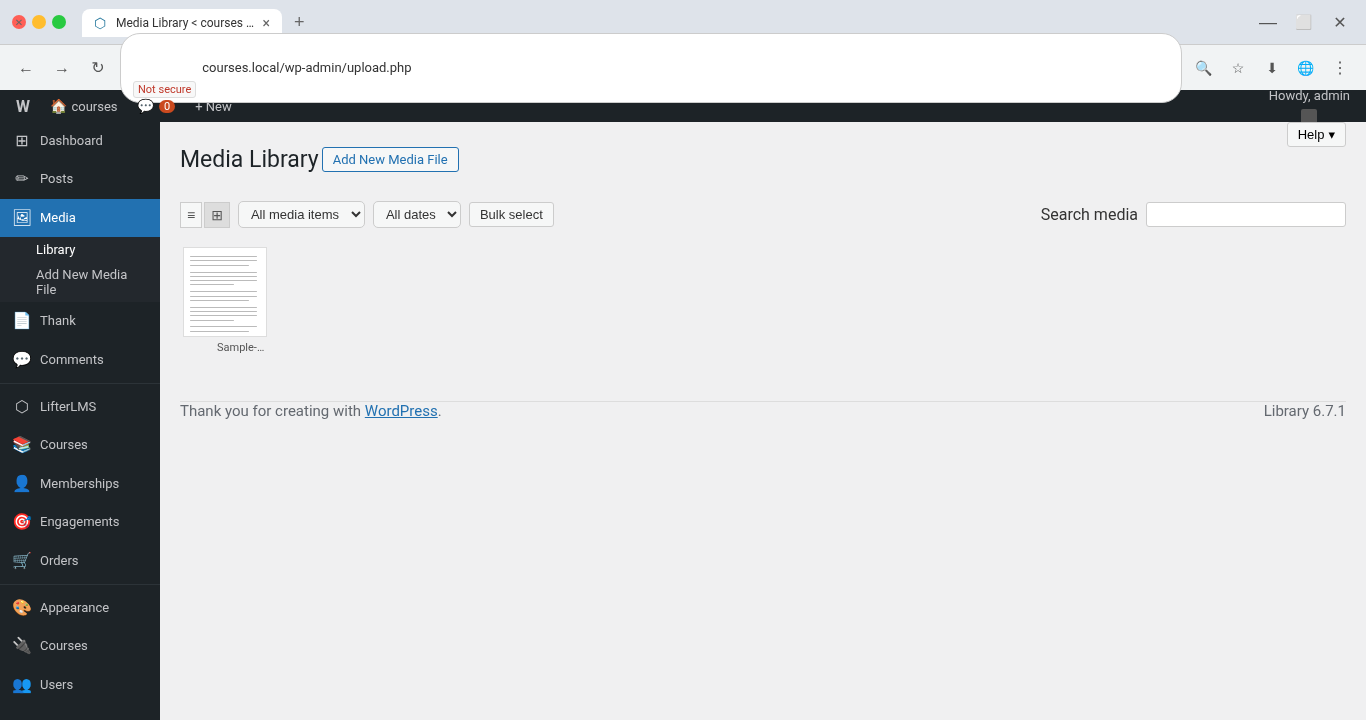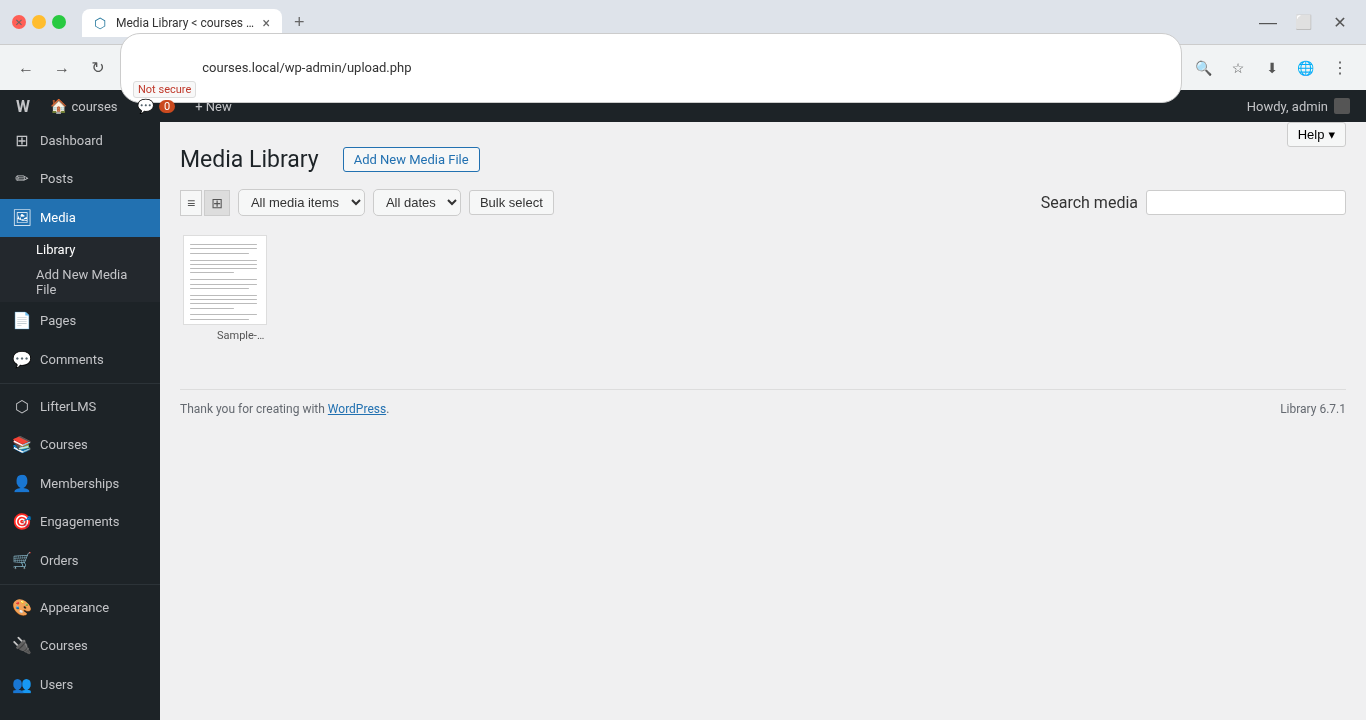--- a/index.html
+++ b/index.html
@@ -23,21 +23,21 @@
     .address-bar { flex: 1; background: white; border: 1px solid #ccc; border-radius: 20px; padding: 4px 12px; display: flex; align-items: center; gap: 6px; font-size: 13px; }
     .address-bar .not-secure { color: #c0392b; font-size: 11px; background: #f8f8f8; border: 1px solid #ddd; border-radius: 3px; padding: 1px 4px; margin-top: 43px; }
     .address-bar .url { color: #333; font-size: 13px; }
     .nav-actions { display: flex; gap: 6px; }
     .nav-action-btn { background: transparent; border: none; cursor: pointer; color: #555; font-size: 16px; width: 28px; height: 28px; display: flex; align-items: center; justify-content: center; border-radius: 50%; }
 
     
     .wp-admin-bar { background: #1d2327; height: 32px; display: flex; align-items: center; padding: 0 8px; gap: 4px; }
     .admin-bar-item { color: #c3c4c7; font-size: 13px; padding: 0 8px; height: 32px; display: flex; align-items: center; gap: 4px; cursor: pointer; text-decoration: none; }
     .admin-bar-item .wp-logo { color: #c3c4c7; font-size: 16px; }
-    .howdy { color: #c3c4c7; font-size: 13px; margin-left: auto; display: flex; align-items: center; gap: 6px; padding: 0 8px; }
+    .howdy { color: #c3c4c7; font-size: 13px; margin-left: auto; display: flex; align-items: center; gap: 6px; padding: 0 8px; flex-direction: column; }
     .admin-avatar { width: 16px; height: 16px; background: #555; border-radius: 2px; }
     .comments-badge { background: #ca4a1f; color: white; border-radius: 10px; padding: 0 5px; font-size: 11px; }
 
     
     .wp-main { display: flex; height: calc(720px - 90px - 32px); }
 
     
     .sidebar { width: 160px; background: #1d2327; flex-shrink: 0; overflow-y: auto; }
     .sidebar::-webkit-scrollbar { width: 4px; }
     .sidebar-menu { list-style: none; }
@@ -46,21 +46,21 @@
     .sidebar-item .icon { width: 20px; text-align: center; font-size: 16px; flex-shrink: 0; }
     .sidebar-sub { padding: 0 0; background: #23282d; }
     .sidebar-sub-item { padding: 5px 12px 5px 36px; color: #c3c4c7; cursor: pointer; font-size: 13px; display: block; }
     .sidebar-sub-item.active { color: white; }
     .sidebar-divider { height: 1px; background: #2c3338; margin: 4px 0; }
 
     
     .content-area { flex: 1; background: #f0f0f1; overflow-y: auto; padding: 20px; }
 
     
-    .page-header { display: flex; align-items: center; gap: 24px; margin-bottom: 16px; }
+    .page-header { display: flex; align-items: center; gap: 3px; margin-bottom: 28px; }
     .page-title { font-size: 23px; font-weight: 400; color: #1d2327; }
     .add-new-btn { background: #f6f7f7; border: 1px solid #2271b1; border-radius: 3px; color: #2271b1; padding: 4px 10px; font-size: 13px; cursor: pointer; text-decoration: none; }
 
     
     .toolbar { display: flex; align-items: center; gap: 8px; margin-bottom: 16px; }
     .view-toggle { display: flex; gap: 2px; }
     .view-btn { background: #f6f7f7; border: 1px solid #ccc; padding: 4px 6px; cursor: pointer; color: #555; font-size: 14px; }
     .view-btn.active { background: #ddd; }
     .filter-select { background: #f6f7f7; border: 1px solid #ccc; border-radius: 5px; padding: 4px 8px; font-size: 13px; color: #333; cursor: pointer; }
     .bulk-select-btn { background: #f6f7f7; border: 1px solid #ccc; border-radius: 3px; padding: 4px 10px; font-size: 13px; color: #333; cursor: pointer; }
@@ -168,21 +168,21 @@
       <li class="sidebar-item active">
         <span class="icon">🖼</span>
         <span>Media</span>
       </li>
       <div class="sidebar-sub">
         <a class="sidebar-sub-item active">Library</a>
         <a class="sidebar-sub-item">Add New Media File</a>
       </div>
       <li class="sidebar-item">
         <span class="icon">📄</span>
-        <span>Pages</span>
+        <span>Thank</span>
       </li>
       <li class="sidebar-item">
         <span class="icon">💬</span>
         <span>Comments</span>
       </li>
       <div class="sidebar-divider"></div>
       <li class="sidebar-item">
         <span class="icon">⬡</span>
         <span>LifterLMS</span>
       </li>
@@ -274,21 +274,21 @@
             <div style="height:4px;"></div>
             <div class="pdf-line full"></div>
             <div class="pdf-line med"></div>
           </div>
         </div>
         <div class="filename">Sample-PDF.pdf</div>
       </div>
     </div>
 
 
-    <div style="margin-top: 40px; padding-top: 12px; border-top: 1px solid #ddd; font-size: 12px; color: #646970; display: flex; justify-content: space-between;">
+    <div style="margin-top: 40px; border-top: 1px solid #ddd; font-size: 15px; color: #646970; display: flex; justify-content: space-between;">
       <span>
         <span>Thank you for creating with </span><a href="#" style="color:#2271b1;">WordPress</a><span>.</span>
       </span>
       <span>Library 6.7.1</span>
     </div>
 
   </div>
 </div>
 
 </body></html>

